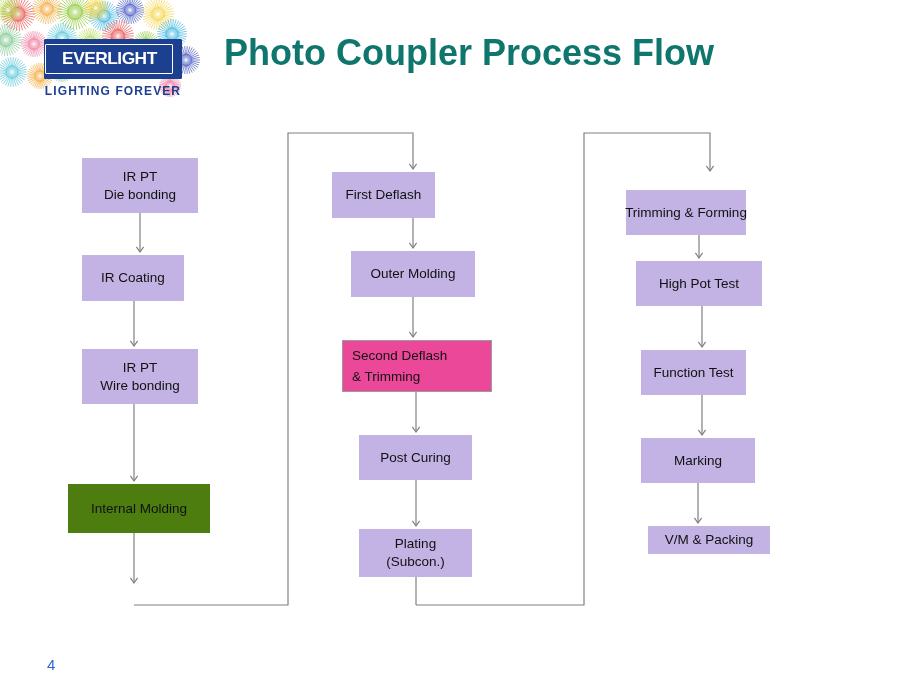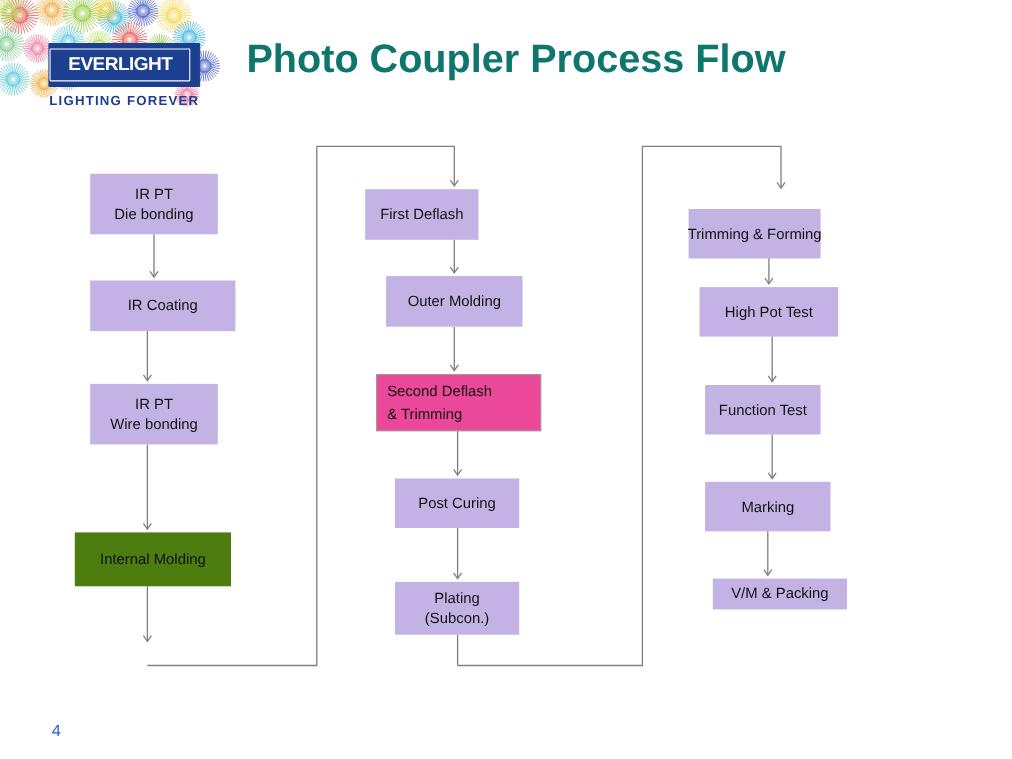--- a/index.html
+++ b/index.html
@@ -927,21 +927,21 @@
           <path d="M 694.4 517.8 L 698 523 L 701.6 517.8" stroke="#808080" stroke-width="1.2" fill="none"></path>
         </g>
       </g>
   </svg>
 
   <div id="flow-layer">
       <div class="flow-box" style="left: 82px; top: 158px; width: 116px; height: 55px; background: rgb(195, 178, 228);">
         <span class="line">IR PT</span>
         <span class="line">Die bonding</span>
       </div>
-      <div class="flow-box" style="left: 82px; top: 255px; width: 132px; height: 46px; background: rgb(195, 178, 228);">
+      <div class="flow-box" style="left: 82px; top: 255px; width: 102px; height: 46px; background: rgb(195, 178, 228);">
         <span class="line">IR Coating</span>
       </div>
       <div class="flow-box" style="left: 82px; top: 349px; width: 116px; height: 55px; background: rgb(195, 178, 228);">
         <span class="line">IR PT</span>
         <span class="line">Wire bonding</span>
       </div>
       <div class="flow-box" style="left: 68px; top: 484px; width: 142px; height: 49px; background: #4d7c0f;">
         <span class="line">Internal Molding</span>
       </div>
       <div class="flow-box" style="left: 332px; top: 172px; width: 103px; height: 46px; background: rgb(195, 178, 228);">

